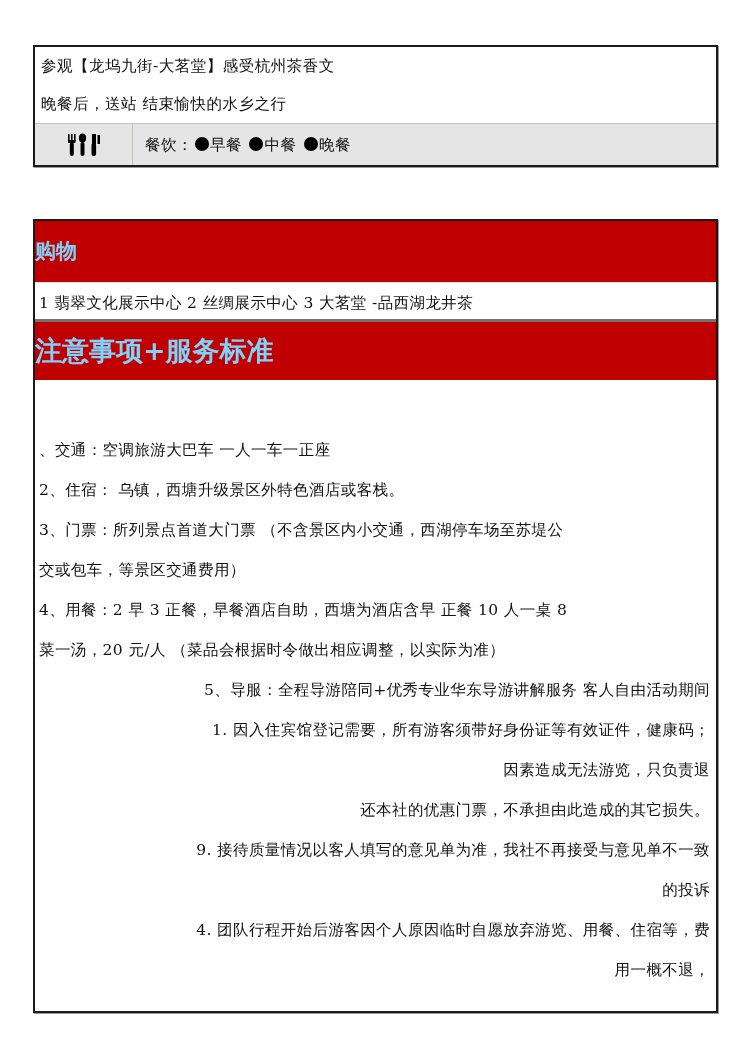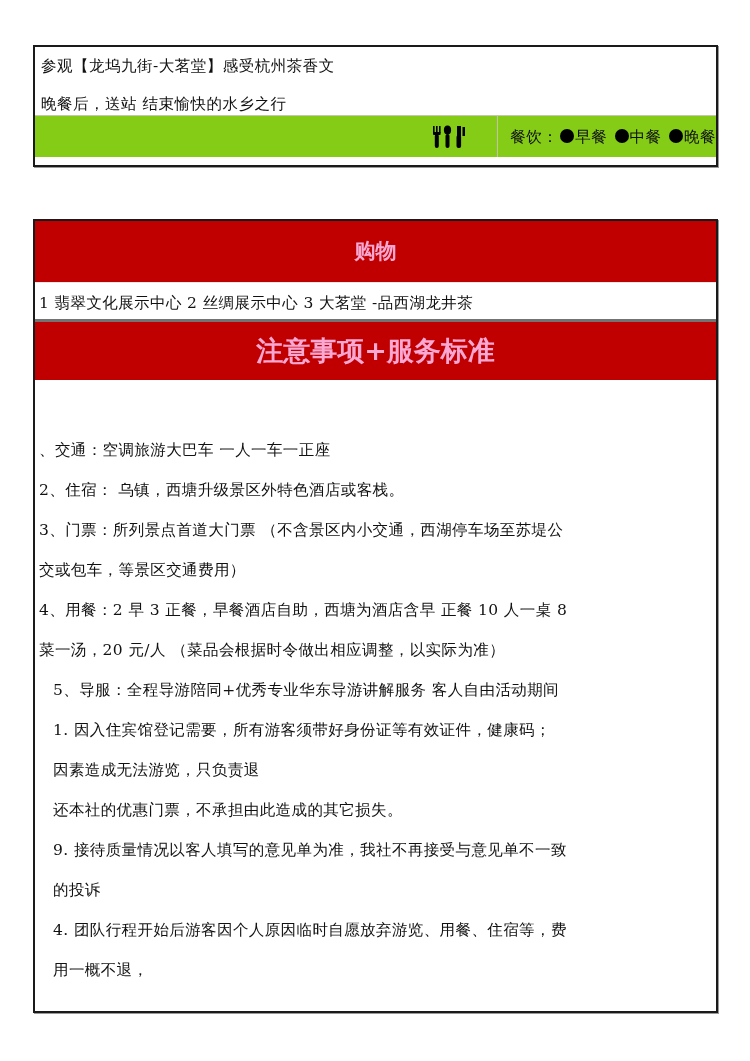--- a/index.html
+++ b/index.html
@@ -24,26 +24,25 @@
     .day-line {
       height: 38px;
       line-height: 38px;
       padding-left: 6px;
       font-size: 15.5px;
       letter-spacing: 0.5px;
       white-space: nowrap;
     }
     .meal-row {
       position: absolute;
-      left: 0; right: 0; bottom: 8px;
+      left: 0; right: 0; bottom: 0;
       height: 42px;
-      background: #84cc16;
+      background: #e5e5e5;
       border-top: 1px solid #c9c4b0;
       display: flex;
-      justify-content: flex-end;
     }
     .meal-icon-cell {
       width: 98px;
       border-right: 1px solid #c6c1ad;
       display: flex; align-items: center; justify-content: center;
     }
     .meal-text {
       padding-left: 12px;
       line-height: 42px;
       font-size: 15.5px;
@@ -63,22 +62,21 @@
     .info-box {
       position: absolute;
       left: 33px; top: 219px;
       width: 685px; height: 794px;
       border: 2px solid #1a1a1a;
       box-shadow: 1px 1px 0 #999;
       background: #fff;
     }
     .red-band {
       background: #c00000;
-      color: #f9a8d4;
-      text-align: center;
+      color: #7dd3fc;
       font-family: "DejaVu Sans", "Liberation Sans", sans-serif;
       font-weight: bold;
     }
     .band-shopping { height: 61px; line-height: 61px; font-size: 21px; }
     .band-notes { height: 58px; line-height: 58px; font-size: 27px; }
     .shop-row {
       height: 40px; line-height: 40px;
       padding-left: 4px;
       font-size: 15.5px;
       letter-spacing: 0.4px;
@@ -88,21 +86,21 @@
     }
     .notes { padding-top: 2px; margin-top: 48px; }
     .note-line {
       height: 40px; line-height: 40px;
       font-size: 15.5px;
       letter-spacing: 0.4px;
       white-space: nowrap;
       padding-left: 4px;
       padding-right: 6px;
     }
-    .note-line.indent { padding-left: 18px; }
+    .note-line.indent { padding-left: 18px; text-align: right; }
   </style>
 </head>
 <body>
 
 <div class="page">
 
   <div class="day-box">
     <div class="day-line">参观【龙坞九街-大茗堂】感受杭州茶香文</div>
     <div class="day-line">晚餐后，送站 结束愉快的水乡之行</div>
     <div class="meal-row">

